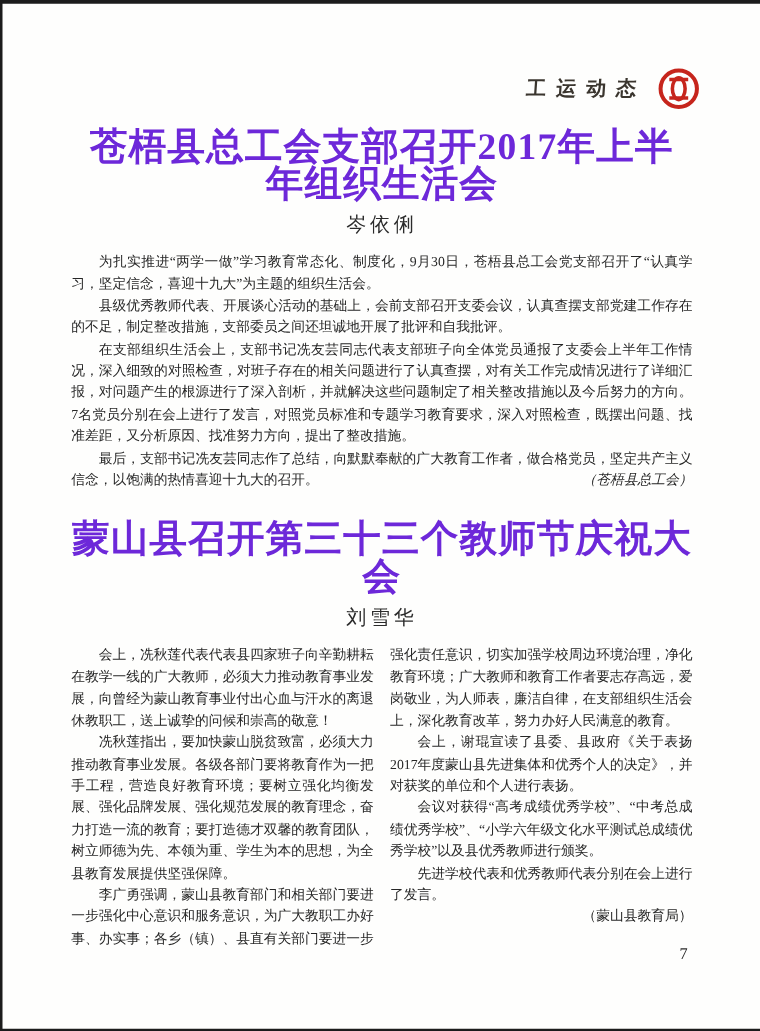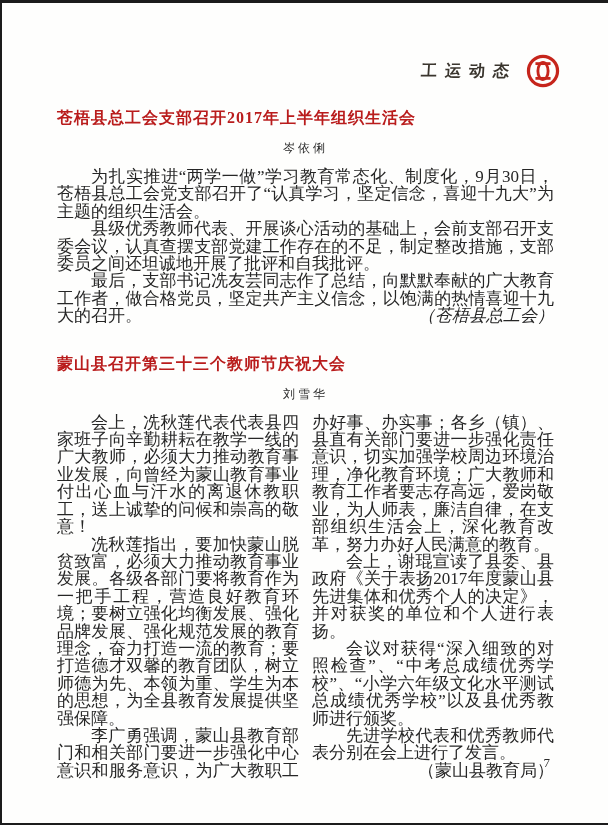--- a/index.html
+++ b/index.html
@@ -27,37 +27,37 @@
   .masthead-title{
     font-size:16px;
     font-weight:bold;
     letter-spacing:8px;
     color:#3a352e;
     transform:skewX(-4deg);
   }
   .masthead-logo{display:inline-flex;margin-right:-6px;}
   .article-title{
     margin:14px 0 0 0;
-    text-align:left;
-    font-size:16px;
+    text-align:center;
+    font-size:30px;
     font-weight:bold;
     letter-spacing:1px;
-    color:#b91c1c;
+    color:#6d28d9;
     line-height:30px;
   }
   .byline{
     text-align:center;
-    font-size:12px;
+    font-size:16px;
     letter-spacing:3px;
     margin-top:7px;
     color:#2b2b2b;
   }
   .body-text{
     margin-top:11px;
-    font-size:17px;
+    font-size:11px;
     line-height:17.4px;
     text-align:justify;
   }
   .body-text p{margin:0;text-indent:2em;}
   .attr-inline{float:right;text-indent:0;font-style:italic;}
   .cols{
     column-count:2;
     column-gap:13px;
   }
   .attr-line{
@@ -89,33 +89,34 @@
       </svg>
     </span>
   </header>
 
   <section class="article article-1">
     <h1 class="article-title">苍梧县总工会支部召开2017年上半年组织生活会</h1>
     <div class="byline">岑依俐</div>
     <div class="body-text">
       <p>为扎实推进“两学一做”学习教育常态化、制度化，9月30日，苍梧县总工会党支部召开了“认真学习，坚定信念，喜迎十九大”为主题的组织生活会。</p>
       <p>县级优秀教师代表、开展谈心活动的基础上，会前支部召开支委会议，认真查摆支部党建工作存在的不足，制定整改措施，支部委员之间还坦诚地开展了批评和自我批评。</p>
+      <p>在支部组织生活会上，支部书记冼友芸同志代表支部班子向全体党员通报了支委会上半年工作情况，深入细致的对照检查，对班子存在的相关问题进行了认真查摆，对有关工作完成情况进行了详细汇报，对问题产生的根源进行了深入剖析，并就解决这些问题制定了相关整改措施以及今后努力的方向。7名党员分别在会上进行了发言，对照党员标准和专题学习教育要求，深入对照检查，既摆出问题、找准差距，又分析原因、找准努力方向，提出了整改措施。</p>
       <p><span>最后，支部书记冼友芸同志作了总结，向默默奉献的广大教育工作者，做合格党员，坚定共产主义信念，以饱满的热情喜迎十九大的召开。</span><span class="attr-inline">（苍梧县总工会）</span></p>
     </div>
   </section>
 
   <section class="article article-2">
     <h1 class="article-title">蒙山县召开第三十三个教师节庆祝大会</h1>
     <div class="byline">刘雪华</div>
     <div class="body-text cols">
       <p>会上，冼秋莲代表代表县四家班子向辛勤耕耘在教学一线的广大教师，必须大力推动教育事业发展，向曾经为蒙山教育事业付出心血与汗水的离退休教职工，送上诚挚的问候和崇高的敬意！</p>
       <p>冼秋莲指出，要加快蒙山脱贫致富，必须大力推动教育事业发展。各级各部门要将教育作为一把手工程，营造良好教育环境；要树立强化均衡发展、强化品牌发展、强化规范发展的教育理念，奋力打造一流的教育；要打造德才双馨的教育团队，树立师德为先、本领为重、学生为本的思想，为全县教育发展提供坚强保障。</p>
       <p>李广勇强调，蒙山县教育部门和相关部门要进一步强化中心意识和服务意识，为广大教职工办好事、办实事；各乡（镇）、县直有关部门要进一步强化责任意识，切实加强学校周边环境治理，净化教育环境；广大教师和教育工作者要志存高远，爱岗敬业，为人师表，廉洁自律，在支部组织生活会上，深化教育改革，努力办好人民满意的教育。</p>
       <p>会上，谢琨宣读了县委、县政府《关于表扬2017年度蒙山县先进集体和优秀个人的决定》，并对获奖的单位和个人进行表扬。</p>
-      <p>会议对获得“深入细致的对照检查”、“中考总成绩优秀学校”、“小学六年级文化水平测试总成绩优秀学校”以及县优秀教师进行颁奖。</p>
+      <p>会议对获得“高考成绩优秀学校”、“中考总成绩优秀学校”、“小学六年级文化水平测试总成绩优秀学校”以及县优秀教师进行颁奖。</p>
       <p>先进学校代表和优秀教师代表分别在会上进行了发言。</p>
       <p class="attr-line">（蒙山县教育局）</p>
     </div>
   </section>
 
   <div class="page-number">7</div>
 
 </div>
 
 </body></html>

